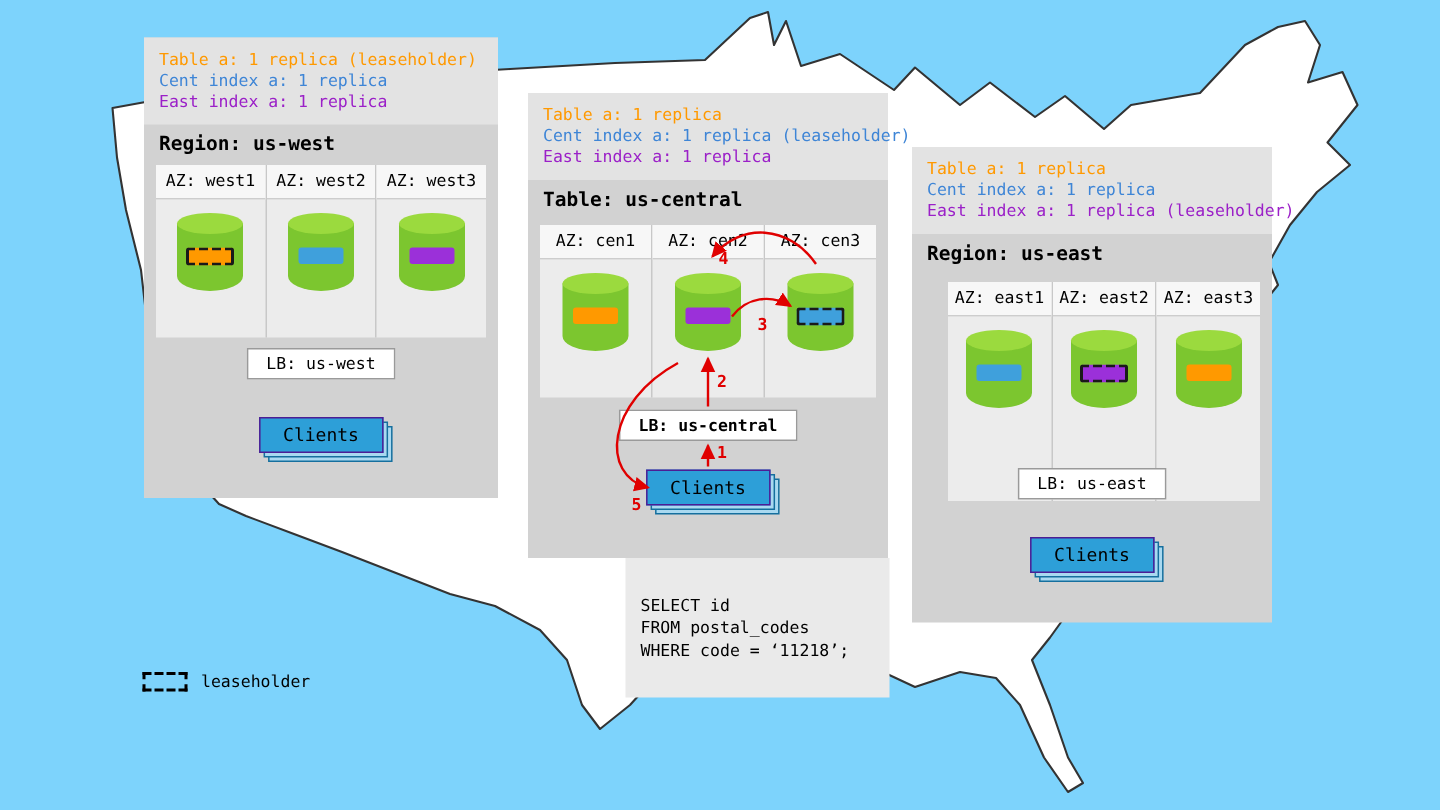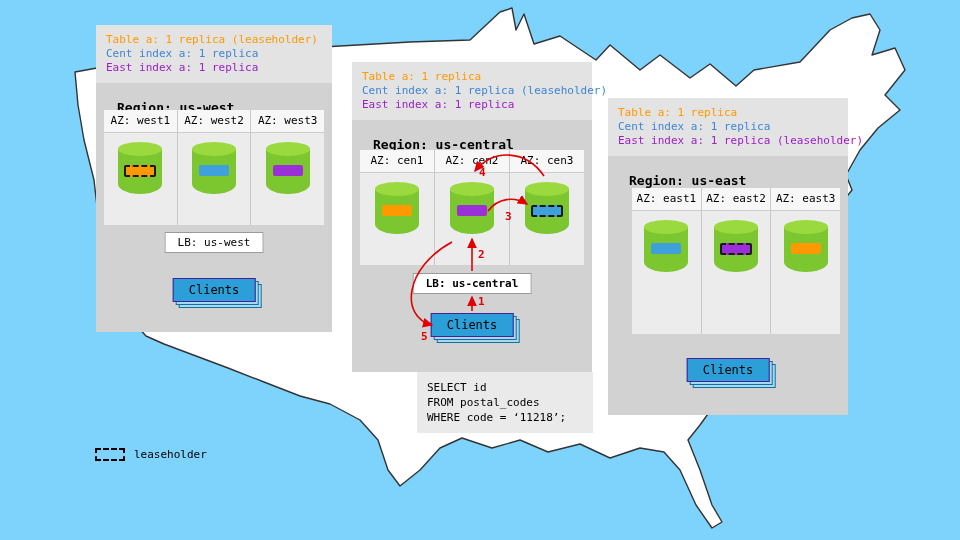--- a/index.html
+++ b/index.html
@@ -4,40 +4,40 @@
 <style>
   html,body{margin:0;padding:0;background:#fff;}
   #canvas{position:relative;width:960px;height:540px;background:#7dd3fc;overflow:hidden;
           font-family:"DejaVu Sans Mono","Liberation Mono",monospace;color:#000;}
   .map-svg{position:absolute;left:0;top:0;z-index:0;}
   .region{position:absolute;background:#D2D2D2;z-index:1;}
   .notes{background:#E3E3E3;padding:8px 10px;font-size:11px;line-height:14px;white-space:nowrap;}
   .n-orange{color:#FF9900;}
   .n-blue{color:#3E85D6;}
   .n-purple{color:#9B20C8;}
-  .region-title{position:absolute;left:10px;top:64px;margin:11px;font-size:13px;font-weight:700;}
+  .region-title{position:absolute;left:10px;top:64px;margin:0;font-size:13px;font-weight:700;}
   .az-wrap{position:absolute;left:8px;right:8px;background:#ECECEC;display:flex;}
   .az{flex:1 1 0;display:flex;flex-direction:column;align-items:center;border-right:1px solid #c8c8c8;min-width:0;}
   .az:last-child{border-right:none;}
   .az-label{align-self:stretch;text-align:center;font-size:11px;padding:4px 0 5px;background:#F7F7F7;border-bottom:1px solid #cdcdcd;white-space:nowrap;}
   .cyl{position:relative;width:44px;height:52px;margin-top:9px;}
   .cyl-body{position:absolute;left:0;right:0;top:7px;bottom:0;background:#7CC62F;border-radius:0 0 50% 50%/0 0 10px 10px;}
   .cyl-top{position:absolute;left:0;right:0;top:0;height:14px;background:#9BDA3E;border-radius:50%;}
   .chip{position:absolute;left:50%;top:23px;transform:translateX(-50%);width:30px;height:11px;border-radius:2px;z-index:2;}
   .chip.c-orange{background:#FF9900;}
   .chip.c-blue{background:#3FA0DC;}
   .chip.c-purple{background:#9B30D9;}
   .chip.lease{border:2px dashed #1a1a1a;height:8px;width:28px;}
   .lb{position:absolute;left:50%;transform:translateX(-50%);background:#fff;border:1px solid #9a9a9a;
       font-size:11px;padding:3px 12px;white-space:nowrap;z-index:2;}
   .clients{position:absolute;left:50%;transform:translateX(-50%);background:#2D9FD8;border:1px solid #4c1d95;
       font-size:12px;padding:4px 15px;white-space:nowrap;
       box-shadow:3px 3px 0 -1px #a9d9f0,3px 3px 0 0 #156f9e,6px 6px 0 -1px #a9d9f0,6px 6px 0 0 #156f9e;}
   .sql{position:absolute;left:417px;top:372px;width:156px;background:#EAEAEA;font-size:11px;line-height:15px;
-       padding:8px 10px;z-index:1;}
+       padding:24px 10px;z-index:1;}
   .arrows{position:absolute;left:0;top:0;z-index:3;pointer-events:none;}
   .ar{fill:none;stroke:#E00000;stroke-width:1.6;marker-end:url(#ah);}
   .arrow-label{position:absolute;color:#E00000;font-size:11px;font-weight:700;z-index:4;}
   .legend{position:absolute;left:95px;top:448px;display:flex;align-items:center;gap:9px;font-size:11px;z-index:2;}
   .legend-chip{width:26px;height:9px;border:2px dashed #000;background:transparent;}
 </style>
 </head>
 <body>
 
 <div id="canvas">
@@ -90,21 +90,21 @@
     <div class="lb" style="top:207px;">LB: us-west</div>
     <div class="clients" style="top:253px;">Clients</div>
   </section>
 
   <section class="region" style="left:352px;top:62px;width:240px;height:310px;">
     <div class="notes">
       <div class="n-orange">Table a: 1 replica</div>
       <div class="n-blue">Cent index a: 1 replica (leaseholder)</div>
       <div class="n-purple">East index a: 1 replica</div>
     </div>
-    <h2 class="region-title">Region: us-central</h2>
+    <h2 class="region-title">Table: us-central</h2>
     <div class="az-wrap" style="top:88px;height:115px;">
       <div class="az">
         <div class="az-label">AZ: cen1</div>
         <div class="cyl">
           <div class="cyl-body"></div>
           <div class="cyl-top"></div>
           <div class="chip c-orange"></div>
         </div>
       </div>
       <div class="az">
@@ -154,20 +154,21 @@
       </div>
       <div class="az">
         <div class="az-label">AZ: east3</div>
         <div class="cyl">
           <div class="cyl-body"></div>
           <div class="cyl-top"></div>
           <div class="chip c-orange"></div>
         </div>
       </div>
     </div>
+    <div class="lb" style="top:214px;">LB: us-east</div>
     <div class="clients" style="top:260px;">Clients</div>
   </section>
 
   <div class="sql">
     <div>SELECT id</div>
     <div>FROM postal_codes</div>
     <div>WHERE code = ‘11218’;</div>
   </div>
 
   <svg class="arrows" width="960" height="540" aria-hidden="true">

